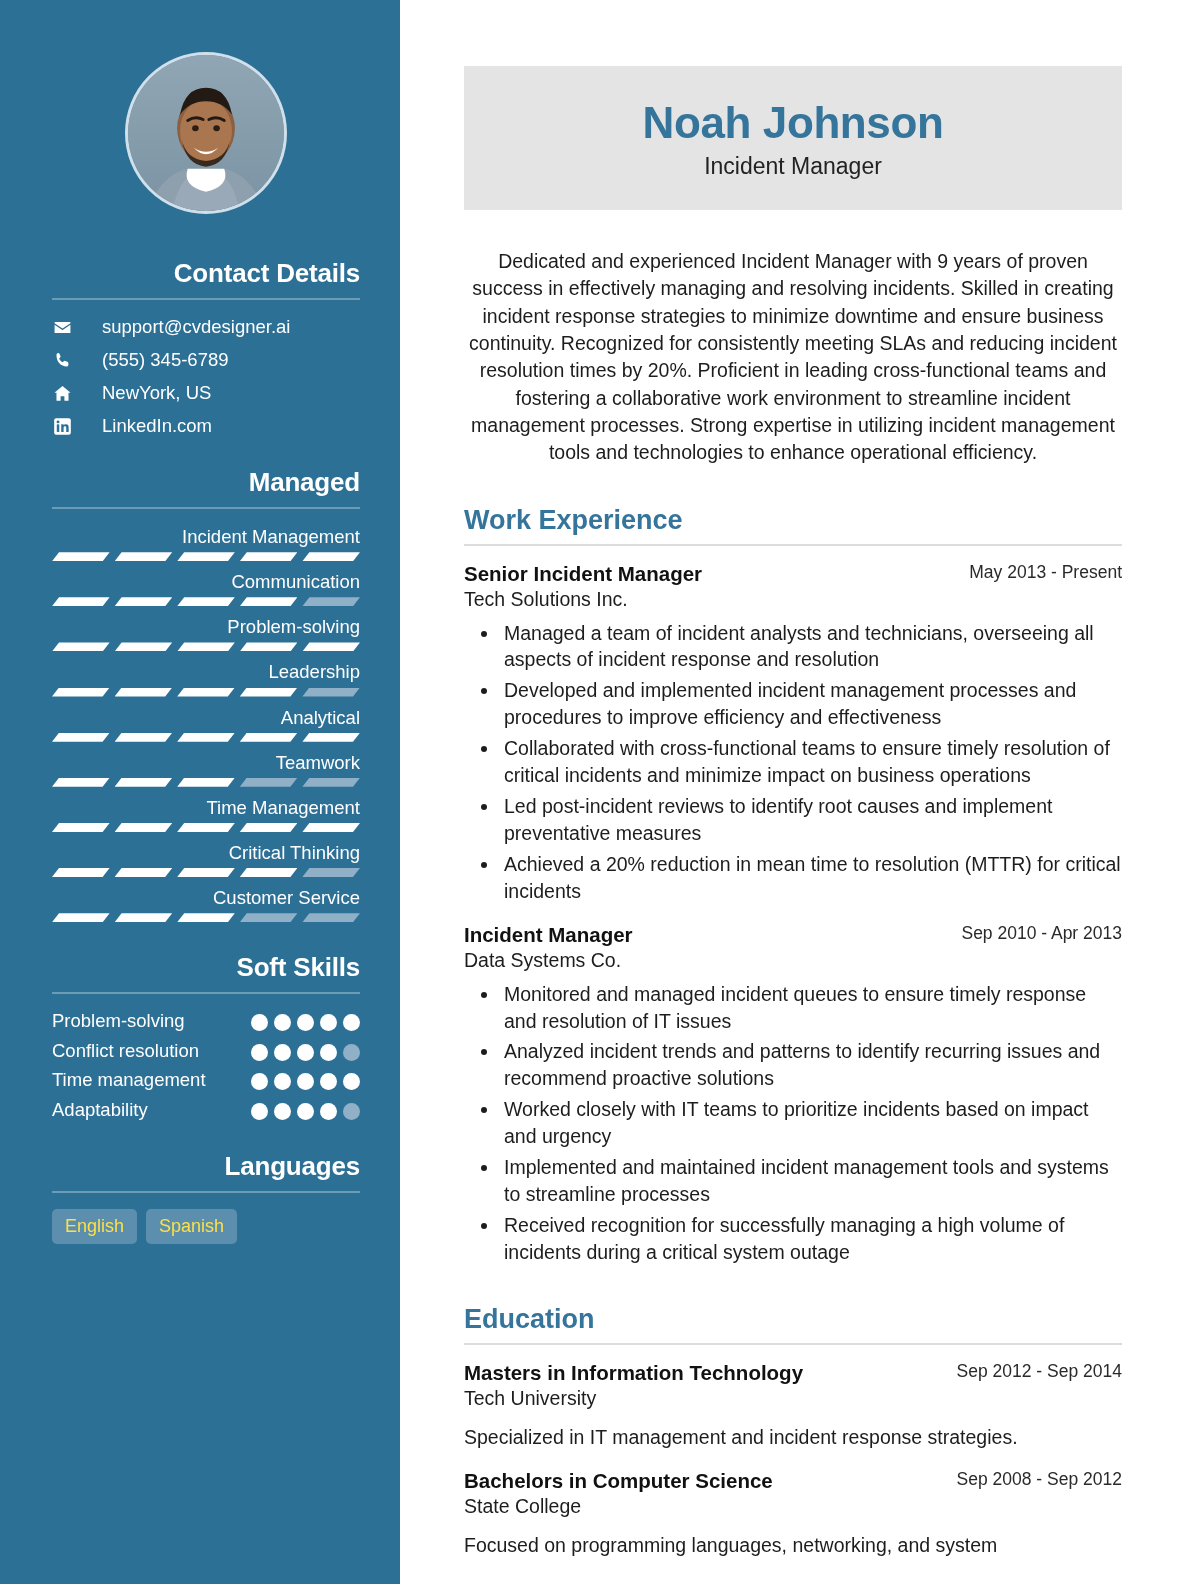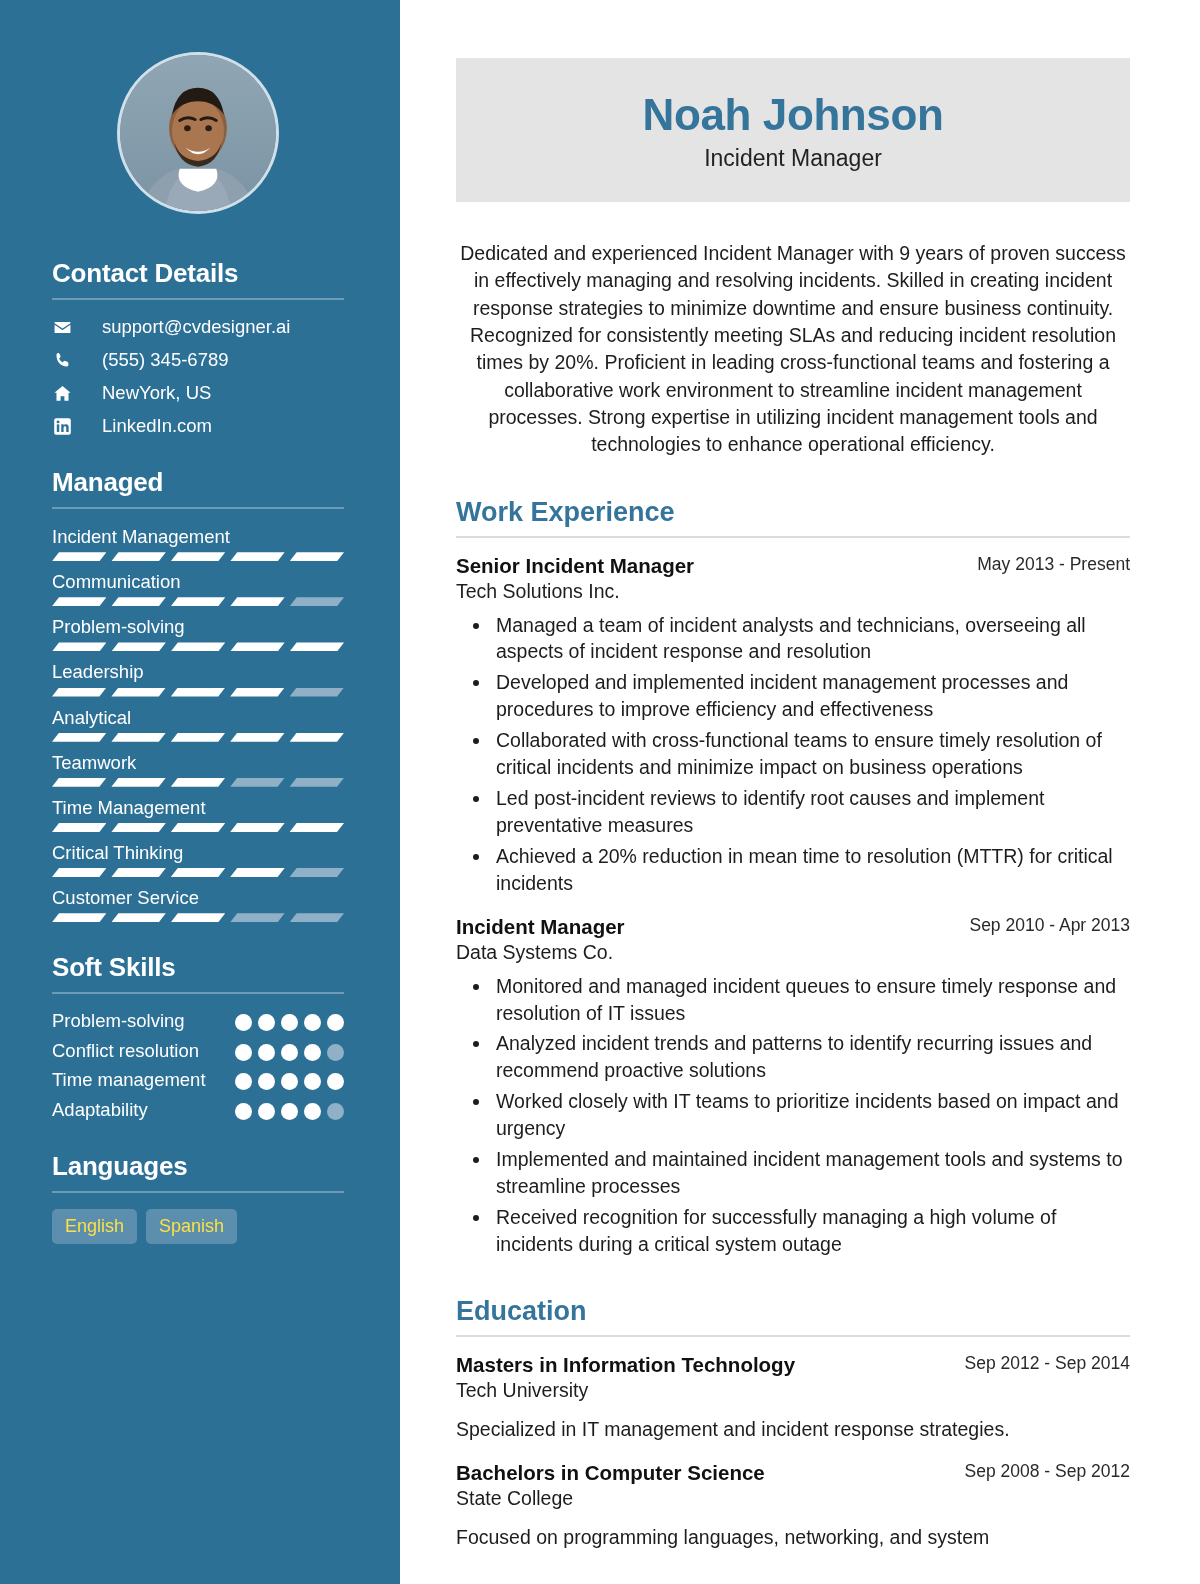--- a/index.html
+++ b/index.html
@@ -8,22 +8,23 @@
     font-family: "Liberation Sans", sans-serif;
     background: #ffffff;
     overflow: hidden;
   }
   .page { position: relative; width: 1200px; height: 1584px; display: flex; }
 
   
   .sidebar {
     width: 400px; min-width: 400px; height: 1584px;
     background: #2d7096;
-    padding: 52px 56px 0 52px;
+    padding: 52px 40px 0 52px;
     color: #ffffff;
+    text-align: right;
   }
   .avatar-wrap { display: flex; justify-content: center; margin-bottom: 44px; }
   .avatar {
     width: 162px; height: 162px; border-radius: 50%;
     border: 3px solid #cfe0ea;
     overflow: hidden; position: relative;
     background: #7d93a4;
   }
   .avatar svg { display: block; width: 100%; height: 100%; }
 
@@ -56,21 +57,21 @@
   .dot.on { background: #ffffff; }
 
   .chips { display: flex; flex-wrap: wrap; gap: 9px; }
   .chip {
     background: rgba(255,255,255,0.22);
     border-radius: 5px; padding: 7px 13px;
     font-size: 18px; color: #fde047;
   }
 
   
-  .main { flex: 1; height: 1351px; padding: 8px; position: relative; }
+  .main { flex: 1; height: 1351px; padding: 16px; position: relative; }
   .name-band {
     margin: 50px 62px 0 48px;
     background: #e4e4e4;
     padding: 34px 20px 30px 20px;
     text-align: center;
   }
   .name {
     font-size: 44px; font-weight: bold; color: #35749b;
     letter-spacing: -0.4px; line-height: 1.05;
   }

